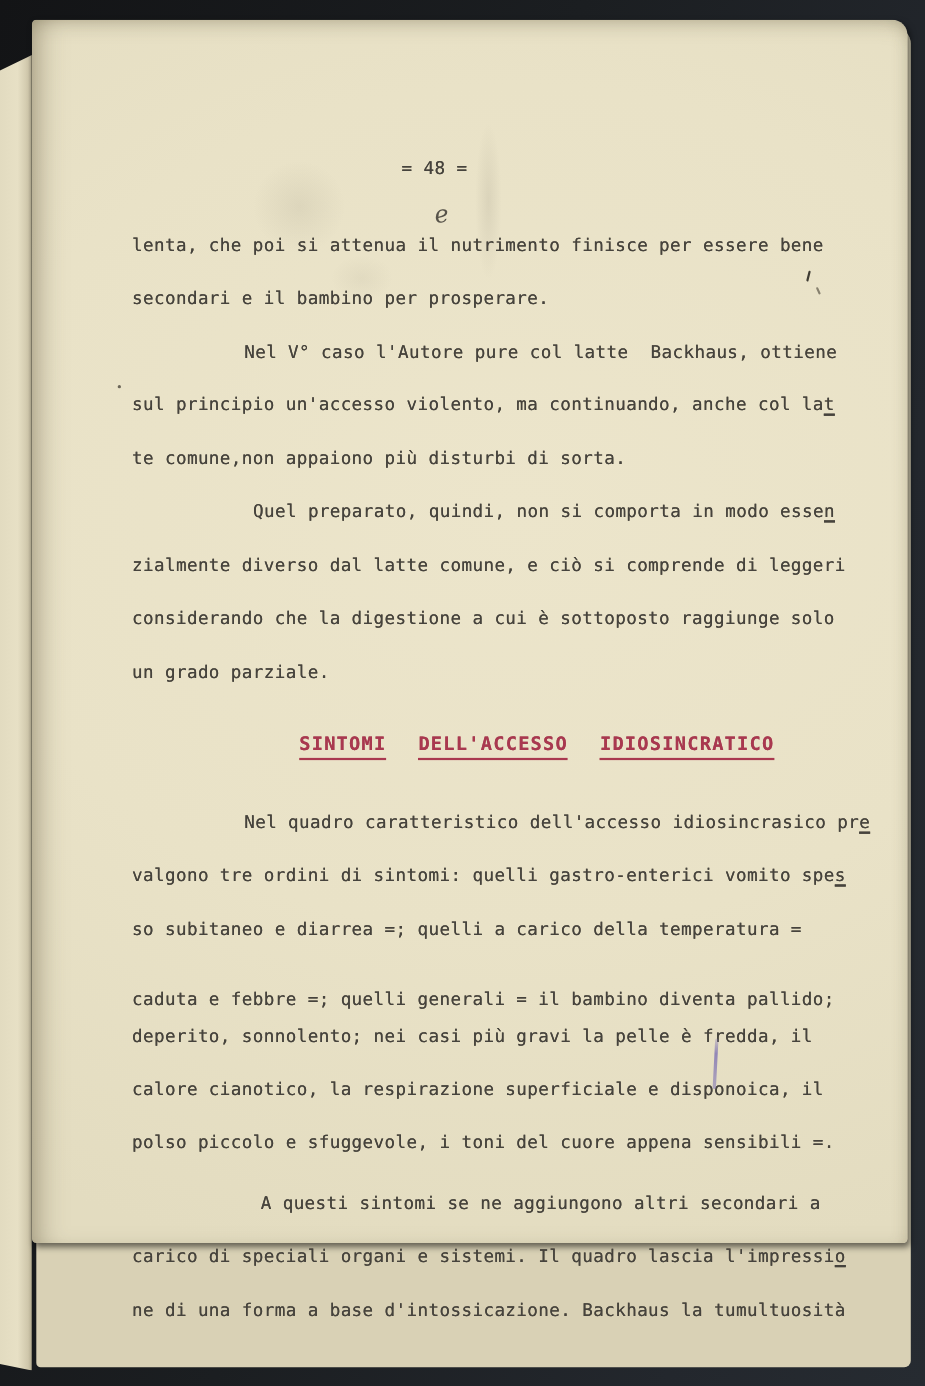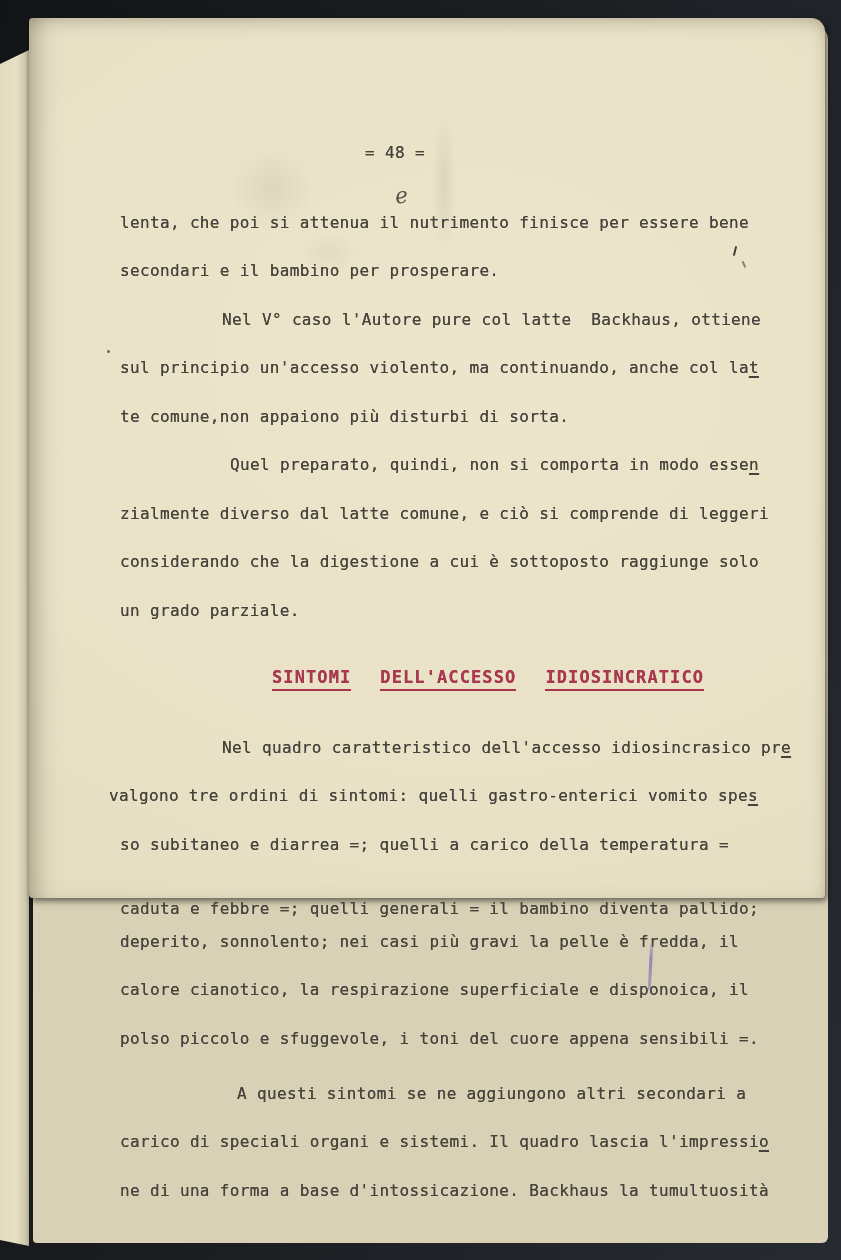--- a/index.html
+++ b/index.html
@@ -13,21 +13,21 @@
     position:absolute;left:0;top:50px;width:29px;height:1196px;
     background:linear-gradient(90deg,#e2dbc0 0%,#e7e0c5 55%,#cfc7ab 88%,#b3ab90 100%);
     clip-path:polygon(0 14px,100% 0,100% 100%,0 calc(100% - 6px));
   }
   
   .page-stack{
     position:absolute;left:33px;top:24px;width:795px;height:1219px;
     background:#d9d1b5;border-radius:4px 16px 6px 4px;
   }
   .page{
-    position:absolute;left:29px;top:18px;width:796px;height:880px;
+    position:absolute;left:29px;top:18px;width:796px;height:1112px;
     background:
       radial-gradient(60px 60px at 243px 170px, rgba(108,102,85,.10), rgba(108,102,85,0) 70%),
       radial-gradient(16px 95px at 415px 165px, rgba(108,102,88,.12), rgba(108,102,88,0) 75%),
       radial-gradient(40px 30px at 300px 235px, rgba(108,102,85,.07), rgba(108,102,85,0) 70%),
       radial-gradient(900px 700px at 55% 40%, #ece5cb 0%, #e9e2c7 55%, #e3dcc0 100%);
     border-radius:4px 14px 4px 4px;
     box-shadow:
       inset 20px 0 26px -16px rgba(92,82,56,.50),
       inset 0 14px 20px -14px rgba(92,82,56,.35),
       inset -10px 0 16px -12px rgba(92,82,56,.30),
@@ -87,21 +87,21 @@
   <div class="txt" style="left:91px;top:340px;"><span>sul principio un'accesso violento, ma continuando, anche col la</span><span class="tail">t</span></div>
   <div class="txt" style="left:91px;top:389px;"><span>te comune,non appaiono più disturbi di sorta.</span><span class="tail"></span></div>
   <div class="txt" style="left:201px;top:437px;"><span>Quel preparato, quindi, non si comporta in modo esse</span><span class="tail">n</span></div>
   <div class="txt" style="left:91px;top:486px;"><span>zialmente diverso dal latte comune, e ciò si comprende di leggeri</span><span class="tail"></span></div>
   <div class="txt" style="left:91px;top:534px;"><span>considerando che la digestione a cui è sottoposto raggiunge solo</span><span class="tail"></span></div>
   <div class="txt" style="left:91px;top:583px;"><span>un grado parziale.</span><span class="tail"></span></div>
 
   <div class="heading"><span class="hw">SINTOMI</span><span class="hw">DELL'ACCESSO</span><span class="hw">IDIOSINCRATICO</span></div>
 
   <div class="txt" style="left:193px;top:720px;text-align:center;"><span>Nel quadro caratteristico dell'accesso idiosincrasico pr</span><span class="tail">e</span></div>
-  <div class="txt" style="left:80px;top:768px;"><span>valgono tre ordini di sintomi: quelli gastro-enterici vomito spe</span><span class="tail">s</span></div>
+  <div class="txt" style="left:91px;top:768px;"><span>valgono tre ordini di sintomi: quelli gastro-enterici vomito spe</span><span class="tail">s</span></div>
   <div class="txt" style="left:91px;top:817px;"><span>so subitaneo e diarrea =; quelli a carico della temperatura =</span><span class="tail"></span></div>
   <div class="txt" style="left:91px;top:865px;margin-top:16px;"><span>caduta e febbre =; quelli generali = il bambino diventa pallido;</span><span class="tail"></span></div>
   <div class="txt" style="left:91px;top:914px;"><span>deperito, sonnolento; nei casi più gravi la pelle è fredda, il</span><span class="tail"></span></div>
   <div class="txt" style="left:91px;top:962px;"><span>calore cianotico, la respirazione superficiale e disponoica, il</span><span class="tail"></span></div>
   <div class="txt" style="left:91px;top:1011px;"><span>polso piccolo e sfuggevole, i toni del cuore appena sensibili =.</span><span class="tail"></span></div>
   <div class="txt" style="left:208px;top:1066px;"><span>A questi sintomi se ne aggiungono altri secondari a</span><span class="tail"></span></div>
   <div class="txt" style="left:91px;top:1114px;"><span>carico di speciali organi e sistemi. Il quadro lascia l'impressi</span><span class="tail">o</span></div>
   <div class="txt" style="left:91px;top:1163px;"><span>ne di una forma a base d'intossicazione. Backhaus la tumultuosità</span><span class="tail"></span></div>
 
 </div>

